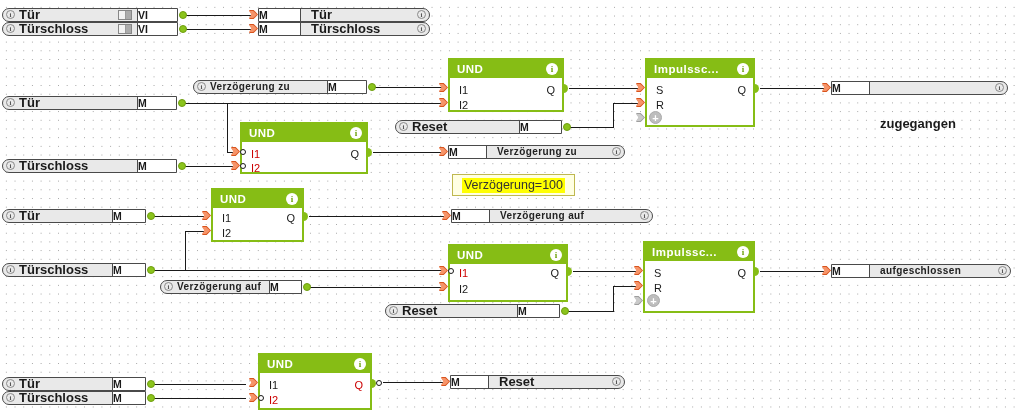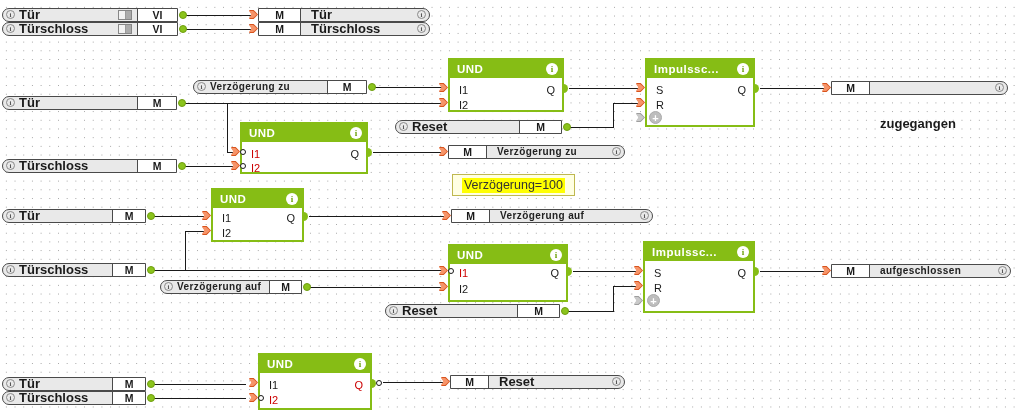--- a/index.html
+++ b/index.html
@@ -9,21 +9,21 @@
     background-color:#ffffff;
     background-image:radial-gradient(circle,#a3a3a3 0.8px,transparent 0.9px);
     background-size:8.7px 8.7px;background-position:2px 3px;
   }
   .wire{position:absolute;background:#1a1a1a;z-index:1;}
   .pill{position:absolute;height:14px;background:#e9e9e9;border:1px solid #4a4a4a;box-sizing:border-box;z-index:3;}
   .pill.in{border-radius:8px 0 0 8px;}
   .pill.out{border-radius:0 8px 8px 0;}
   .pill .lbl{position:absolute;top:0;line-height:12px;font-size:13px;font-weight:bold;color:#1a1a1a;white-space:nowrap;}
   .pill .lbl.small{font-size:10px;font-weight:bold;color:#222;letter-spacing:.4px;}
-  .pill .port{position:absolute;top:0;height:12px;background:#fff;text-align:center;font-weight:bold;font-size:10.5px;line-height:12px;color:#1a1a1a;box-sizing:border-box;}
+  .pill .port{position:absolute;top:0;height:12px;background:#fff;text-align:left;font-weight:bold;font-size:10.5px;line-height:12px;color:#1a1a1a;box-sizing:border-box;}
   .port.pr{right:0;border-left:1px solid #4a4a4a;}
   .port.pl{left:0;border-right:1px solid #4a4a4a;}
   .ic{position:absolute;width:9px;height:9px;border:1px solid #8a8a8a;border-radius:50%;color:#555;
       font-family:"Liberation Serif",serif;font-weight:bold;font-size:7px;text-align:center;line-height:8px;box-sizing:border-box;}
   .toggle{position:absolute;width:14px;height:10px;background:#ababab;border:1px solid #878787;box-sizing:border-box;z-index:4;}
   .toggle::before{content:"";position:absolute;left:0;top:0;width:6px;height:8px;background:#f2f2f2;border-right:1px solid #9a9a9a;}
   .logic{position:absolute;background:#fff;border:2px solid #86bd15;box-sizing:border-box;z-index:3;}
   .logic .hd{position:absolute;left:0;right:0;top:0;height:18px;background:#86bd15;}
   .logic .hd .t{color:#fff;font-weight:bold;font-size:11.5px;line-height:18px;margin-left:7px;display:block;white-space:nowrap;letter-spacing:.5px;}
   .logic .hd .ic{width:12px;height:12px;top:3px;right:4px;border:none;background:#fff;color:#6ea20d;font-size:9px;line-height:12px;}

